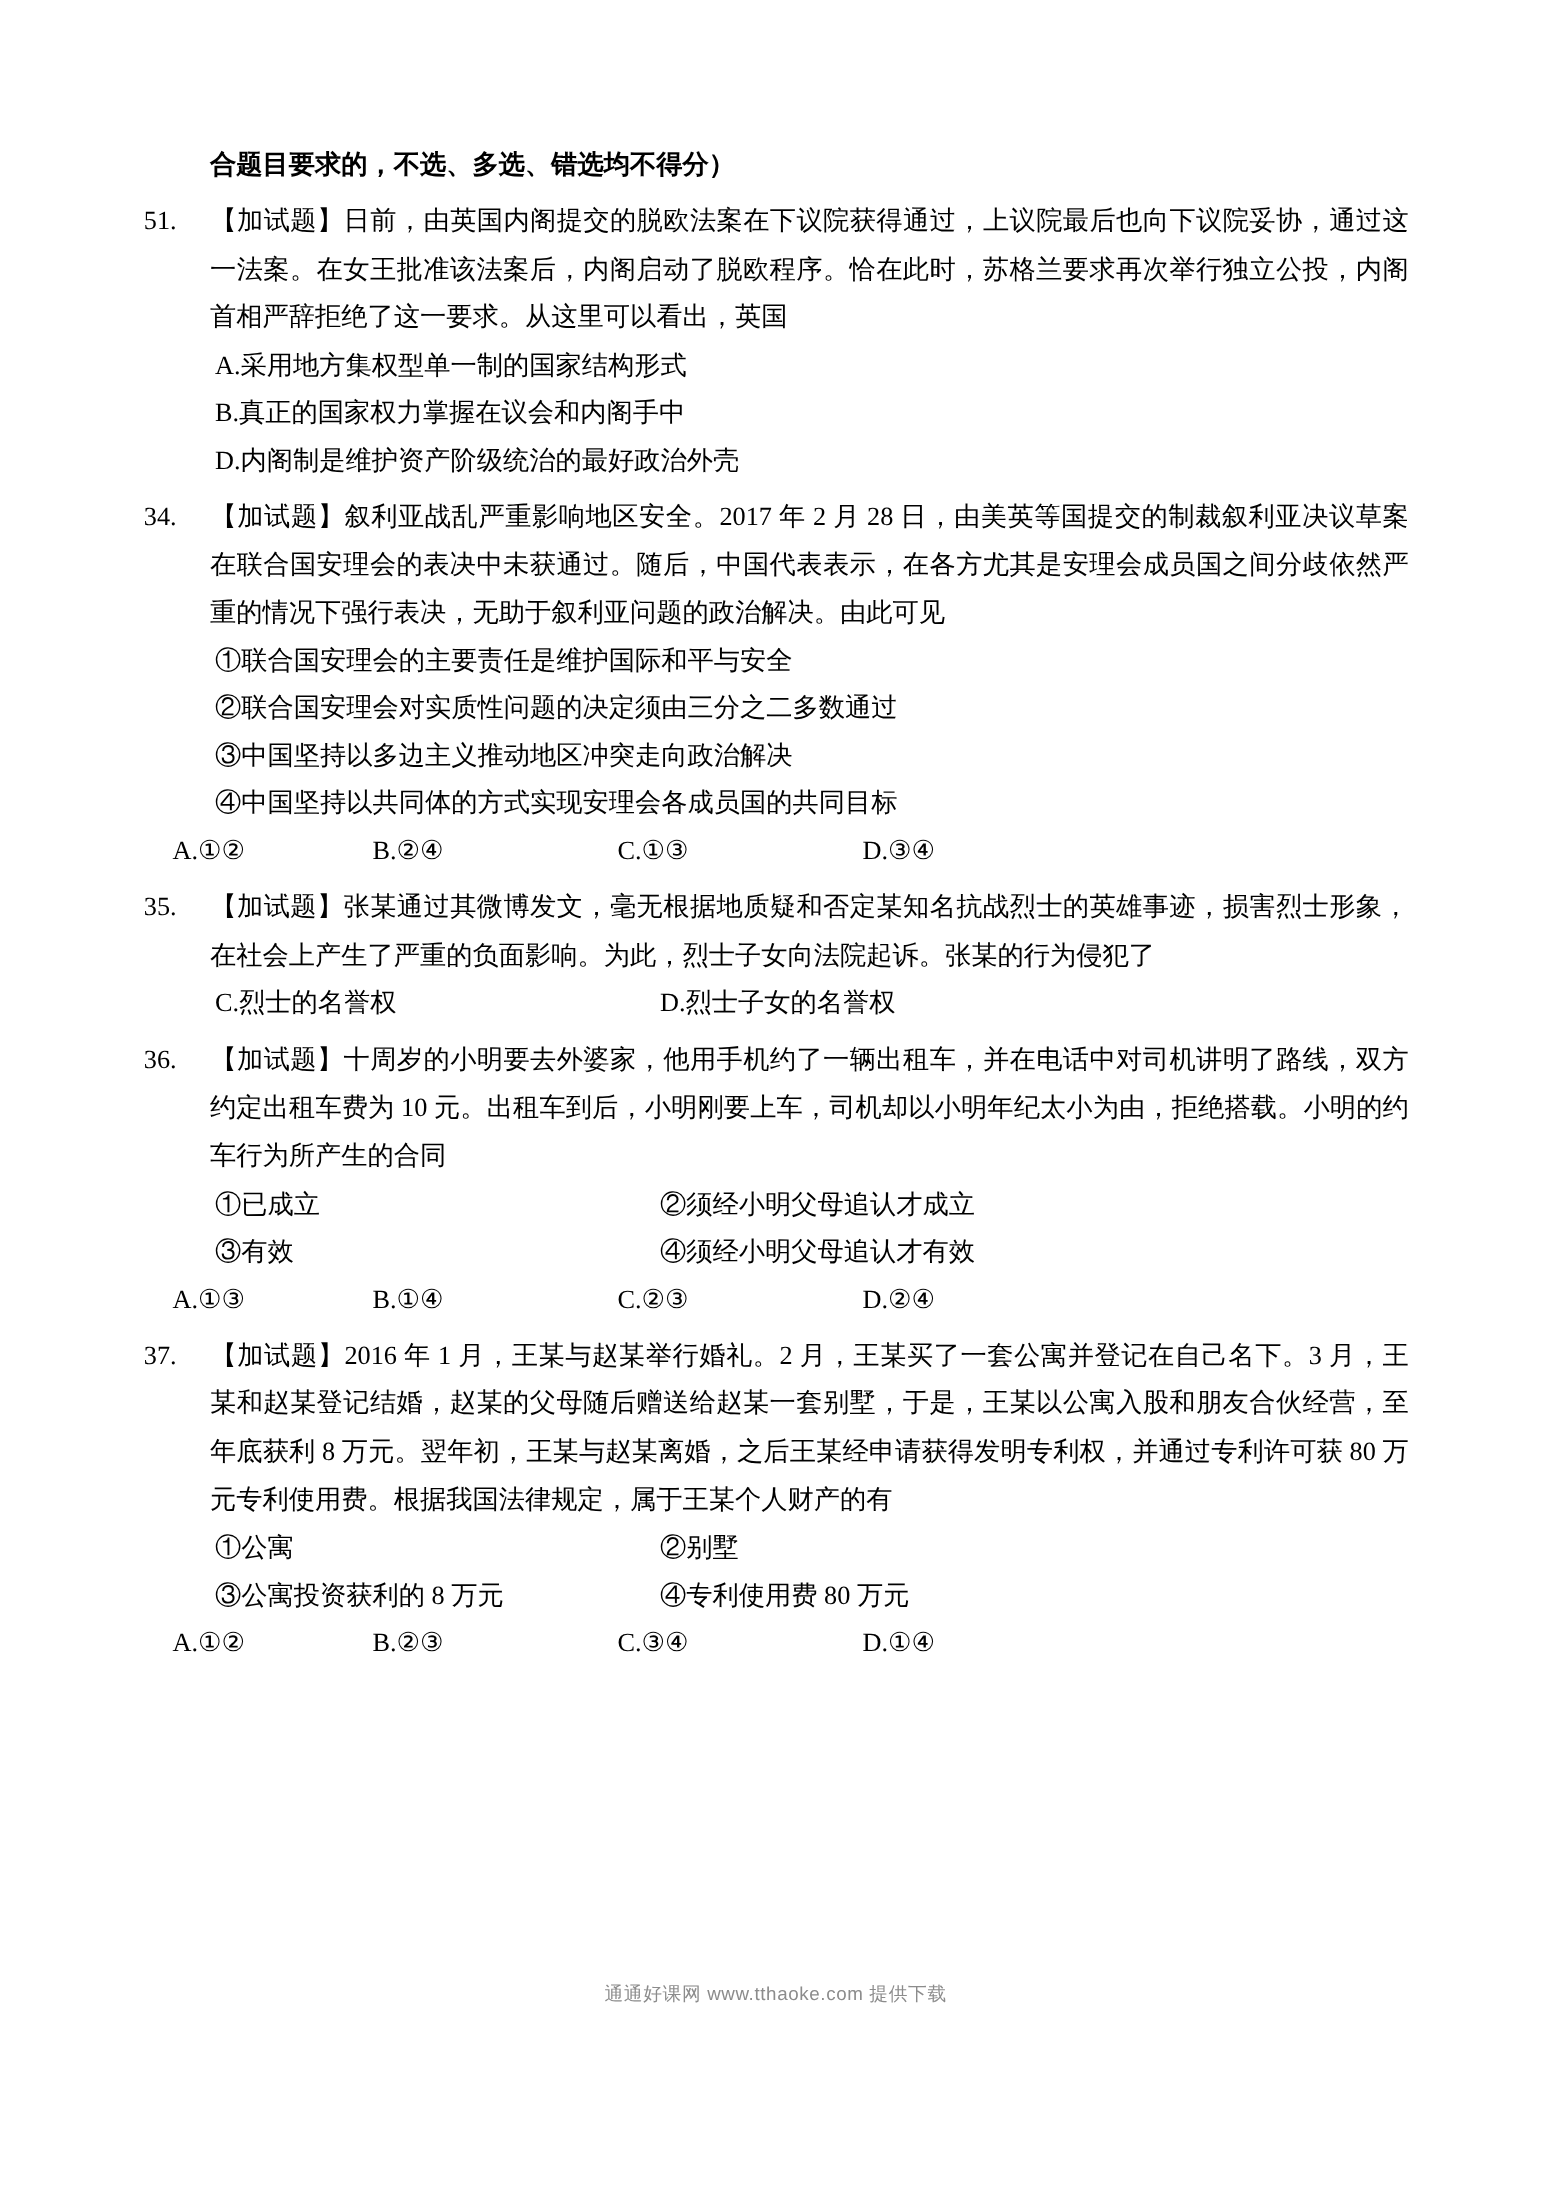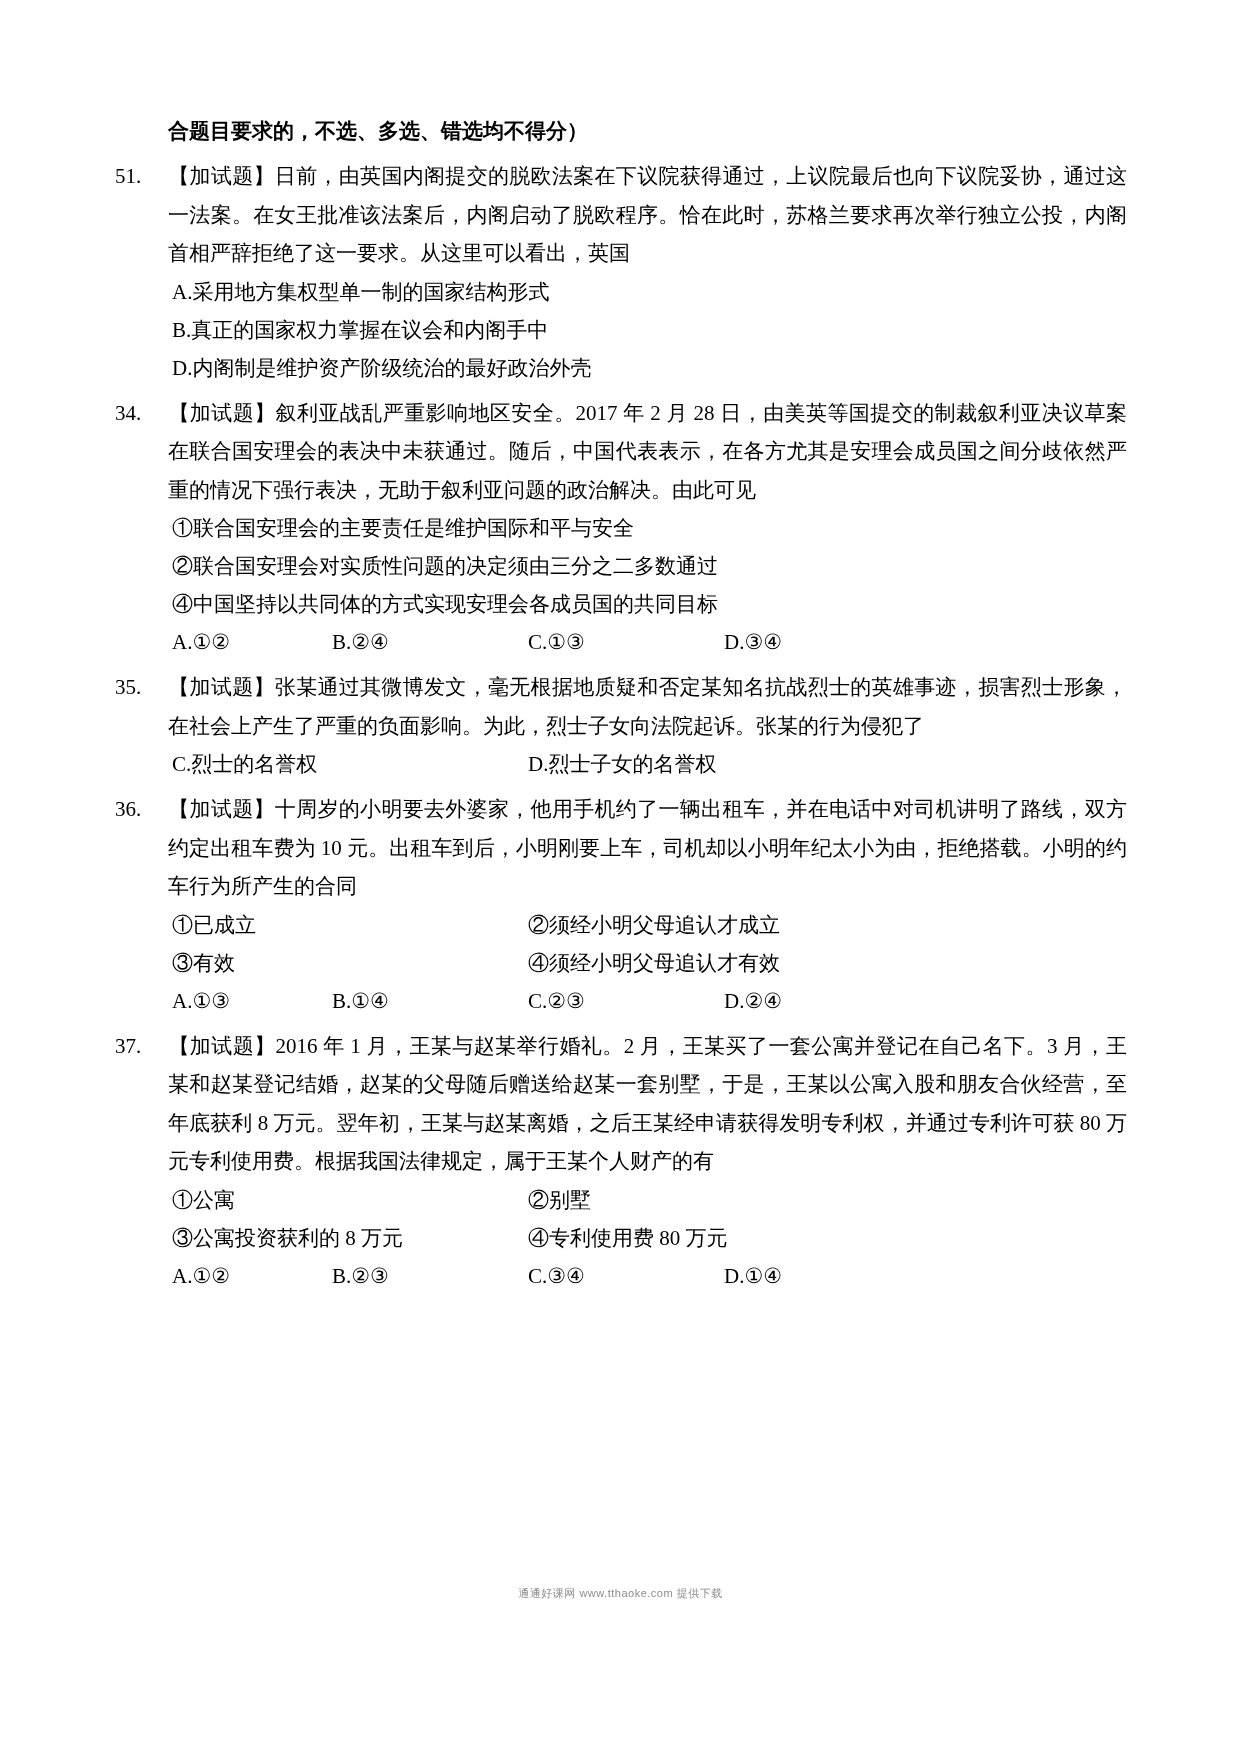--- a/index.html
+++ b/index.html
@@ -41,56 +41,57 @@
     line-height: 38px;
   }
   .two-col {
     margin-left: 57px;
     display: flex;
     line-height: 38px;
   }
   .two-col .cell-1 { width: 356px; flex: 0 0 auto; }
   .two-col .cell-2 { flex: 1 1 auto; }
   .answer-row {
-    margin-left: 57px;
+    margin-left: 23px;
     display: flex;
     line-height: 38px;
   }
   .answer-choice { flex: 0 0 auto; }
   .answer-choice:nth-child(1) { width: 160px; }
   .answer-choice:nth-child(2) { width: 196px; }
   .answer-choice:nth-child(3) { width: 196px; }
   .footer {
     position: absolute;
     top: 1586px;
     left: 0;
     width: 100%;
     text-align: center;
     color: #8c8c8c;
-    font-size: 11px;
+    font-size: 15px;
     font-family: "Liberation Sans", "DejaVu Sans", sans-serif;
     letter-spacing: 0.5px;
   }
 </style>
 </head>
 <body>
 
 <div class="content">
   <div class="header-note">合题目要求的，不选、多选、错选均不得分）</div>
   <div id="questions">
       <div class="question">
         <div class="stem"><span class="qnum">51.</span><span>【加试题】日前，由英国内阁提交的脱欧法案在下议院获得通过，上议院最后也向下议院妥协，通过这一法案。在女王批准该法案后，内阁启动了脱欧程序。恰在此时，苏格兰要求再次举行独立公投，内阁首相严辞拒绝了这一要求。从这里可以看出，英国</span></div>
         <div class="opt-line">A.采用地方集权型单一制的国家结构形式</div>
         <div class="opt-line">B.真正的国家权力掌握在议会和内阁手中</div>
         <div class="opt-line">D.内阁制是维护资产阶级统治的最好政治外壳</div>
       </div>
       <div class="question">
         <div class="stem"><span class="qnum">34.</span><span>【加试题】叙利亚战乱严重影响地区安全。2017 年 2 月 28 日，由美英等国提交的制裁叙利亚决议草案在联合国安理会的表决中未获通过。随后，中国代表表示，在各方尤其是安理会成员国之间分歧依然严重的情况下强行表决，无助于叙利亚问题的政治解决。由此可见</span></div>
         <div class="opt-line">①联合国安理会的主要责任是维护国际和平与安全</div>
         <div class="opt-line">②联合国安理会对实质性问题的决定须由三分之二多数通过</div>
+        <div class="opt-line">③中国坚持以多边主义推动地区冲突走向政治解决</div>
         <div class="opt-line">④中国坚持以共同体的方式实现安理会各成员国的共同目标</div>
         <div class="answer-row">
           <div class="answer-choice">A.①②</div>
           <div class="answer-choice">B.②④</div>
           <div class="answer-choice">C.①③</div>
           <div class="answer-choice">D.③④</div>
         </div>
       </div>
       <div class="question">
         <div class="stem"><span class="qnum">35.</span><span>【加试题】张某通过其微博发文，毫无根据地质疑和否定某知名抗战烈士的英雄事迹，损害烈士形象，在社会上产生了严重的负面影响。为此，烈士子女向法院起诉。张某的行为侵犯了</span></div>

